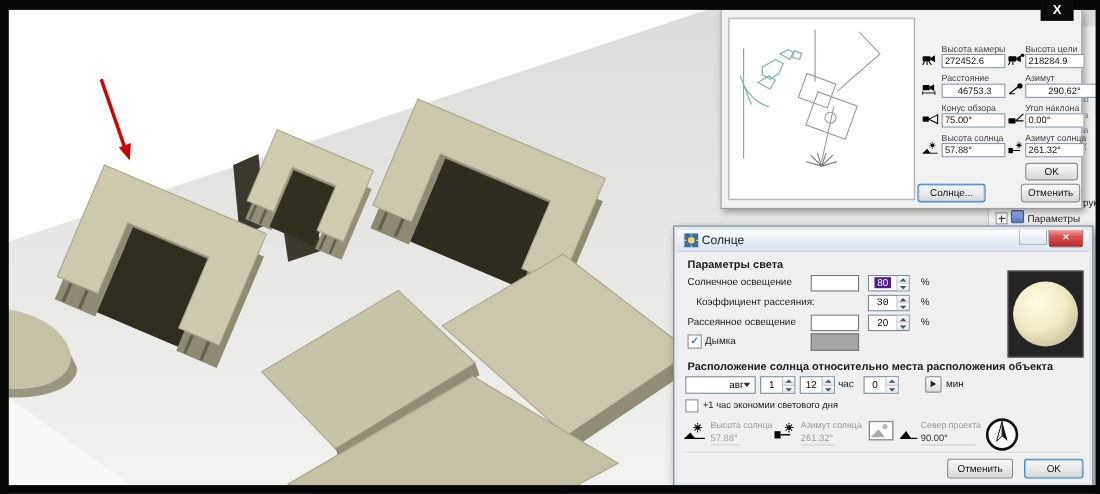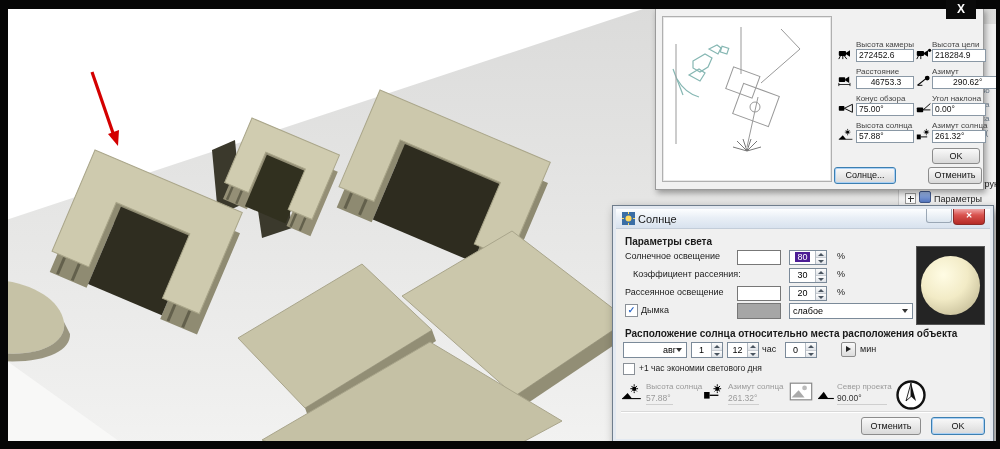--- a/index.html
+++ b/index.html
@@ -289,21 +289,21 @@
       <span class="v" style="line-height:13px;"><span class="sel">80</span></span>
       <span class="btns">
           <span class="sb up"></span>
           <span class="sb dn"></span>
         </span>
     </div>
     <div class="pct" style="left:224px;top:45px;">%</div>
 
     <div class="slab" style="left:20px;top:63px;">Коэффициент рассеяния:</div>
     <div class="spin" style="left:176px;top:62px;width:36px;height:13px;">
-      <span class="v" style="line-height:13px;">30</span>
+      <span class="v" style="line-height:13px;font-family:Liberation Mono, monospace;">30</span>
       <span class="btns">
           <span class="sb up"></span>
           <span class="sb dn"></span>
         </span>
     </div>
     <div class="pct" style="left:224px;top:63px;">%</div>
 
     <div class="slab" style="left:12px;top:81px;">Рассеянное освещение</div>
     <div class="swatch" style="left:124px;top:80px;width:42px;height:13px;background:#fff;"></div>
     <div class="spin" style="left:176px;top:80px;width:36px;height:13px;">
@@ -313,24 +313,20 @@
           <span class="sb dn"></span>
         </span>
     </div>
     <div class="pct" style="left:224px;top:81px;">%</div>
 
     <span class="cb" style="left:12px;top:98px;">
         <span class="t">✓</span>
       </span>
     <div class="slab" style="left:28px;top:99px;">Дымка</div>
     <div class="swatch" style="left:124px;top:97px;width:42px;height:14px;background:#a6a6a6;"></div>
-    <div class="dd" style="left:176px;top:97px;width:122px;height:14px;">
-      <span class="v" style="line-height:14px;">слабое</span>
-      <span class="dd-ar"></span>
-    </div>
 
     <div id="sphere-box">
         <div id="sphere"></div>
       </div>
 
     <div class="sec-hdr" style="left:12px;top:122px;">Расположение солнца относительно места расположения объекта</div>
 
     <div class="dd" style="left:10px;top:136px;width:62px;height:14px;text-align:right;">
       <span class="v" style="line-height:14px;">авг</span>
       <span class="dd-ar"></span>

